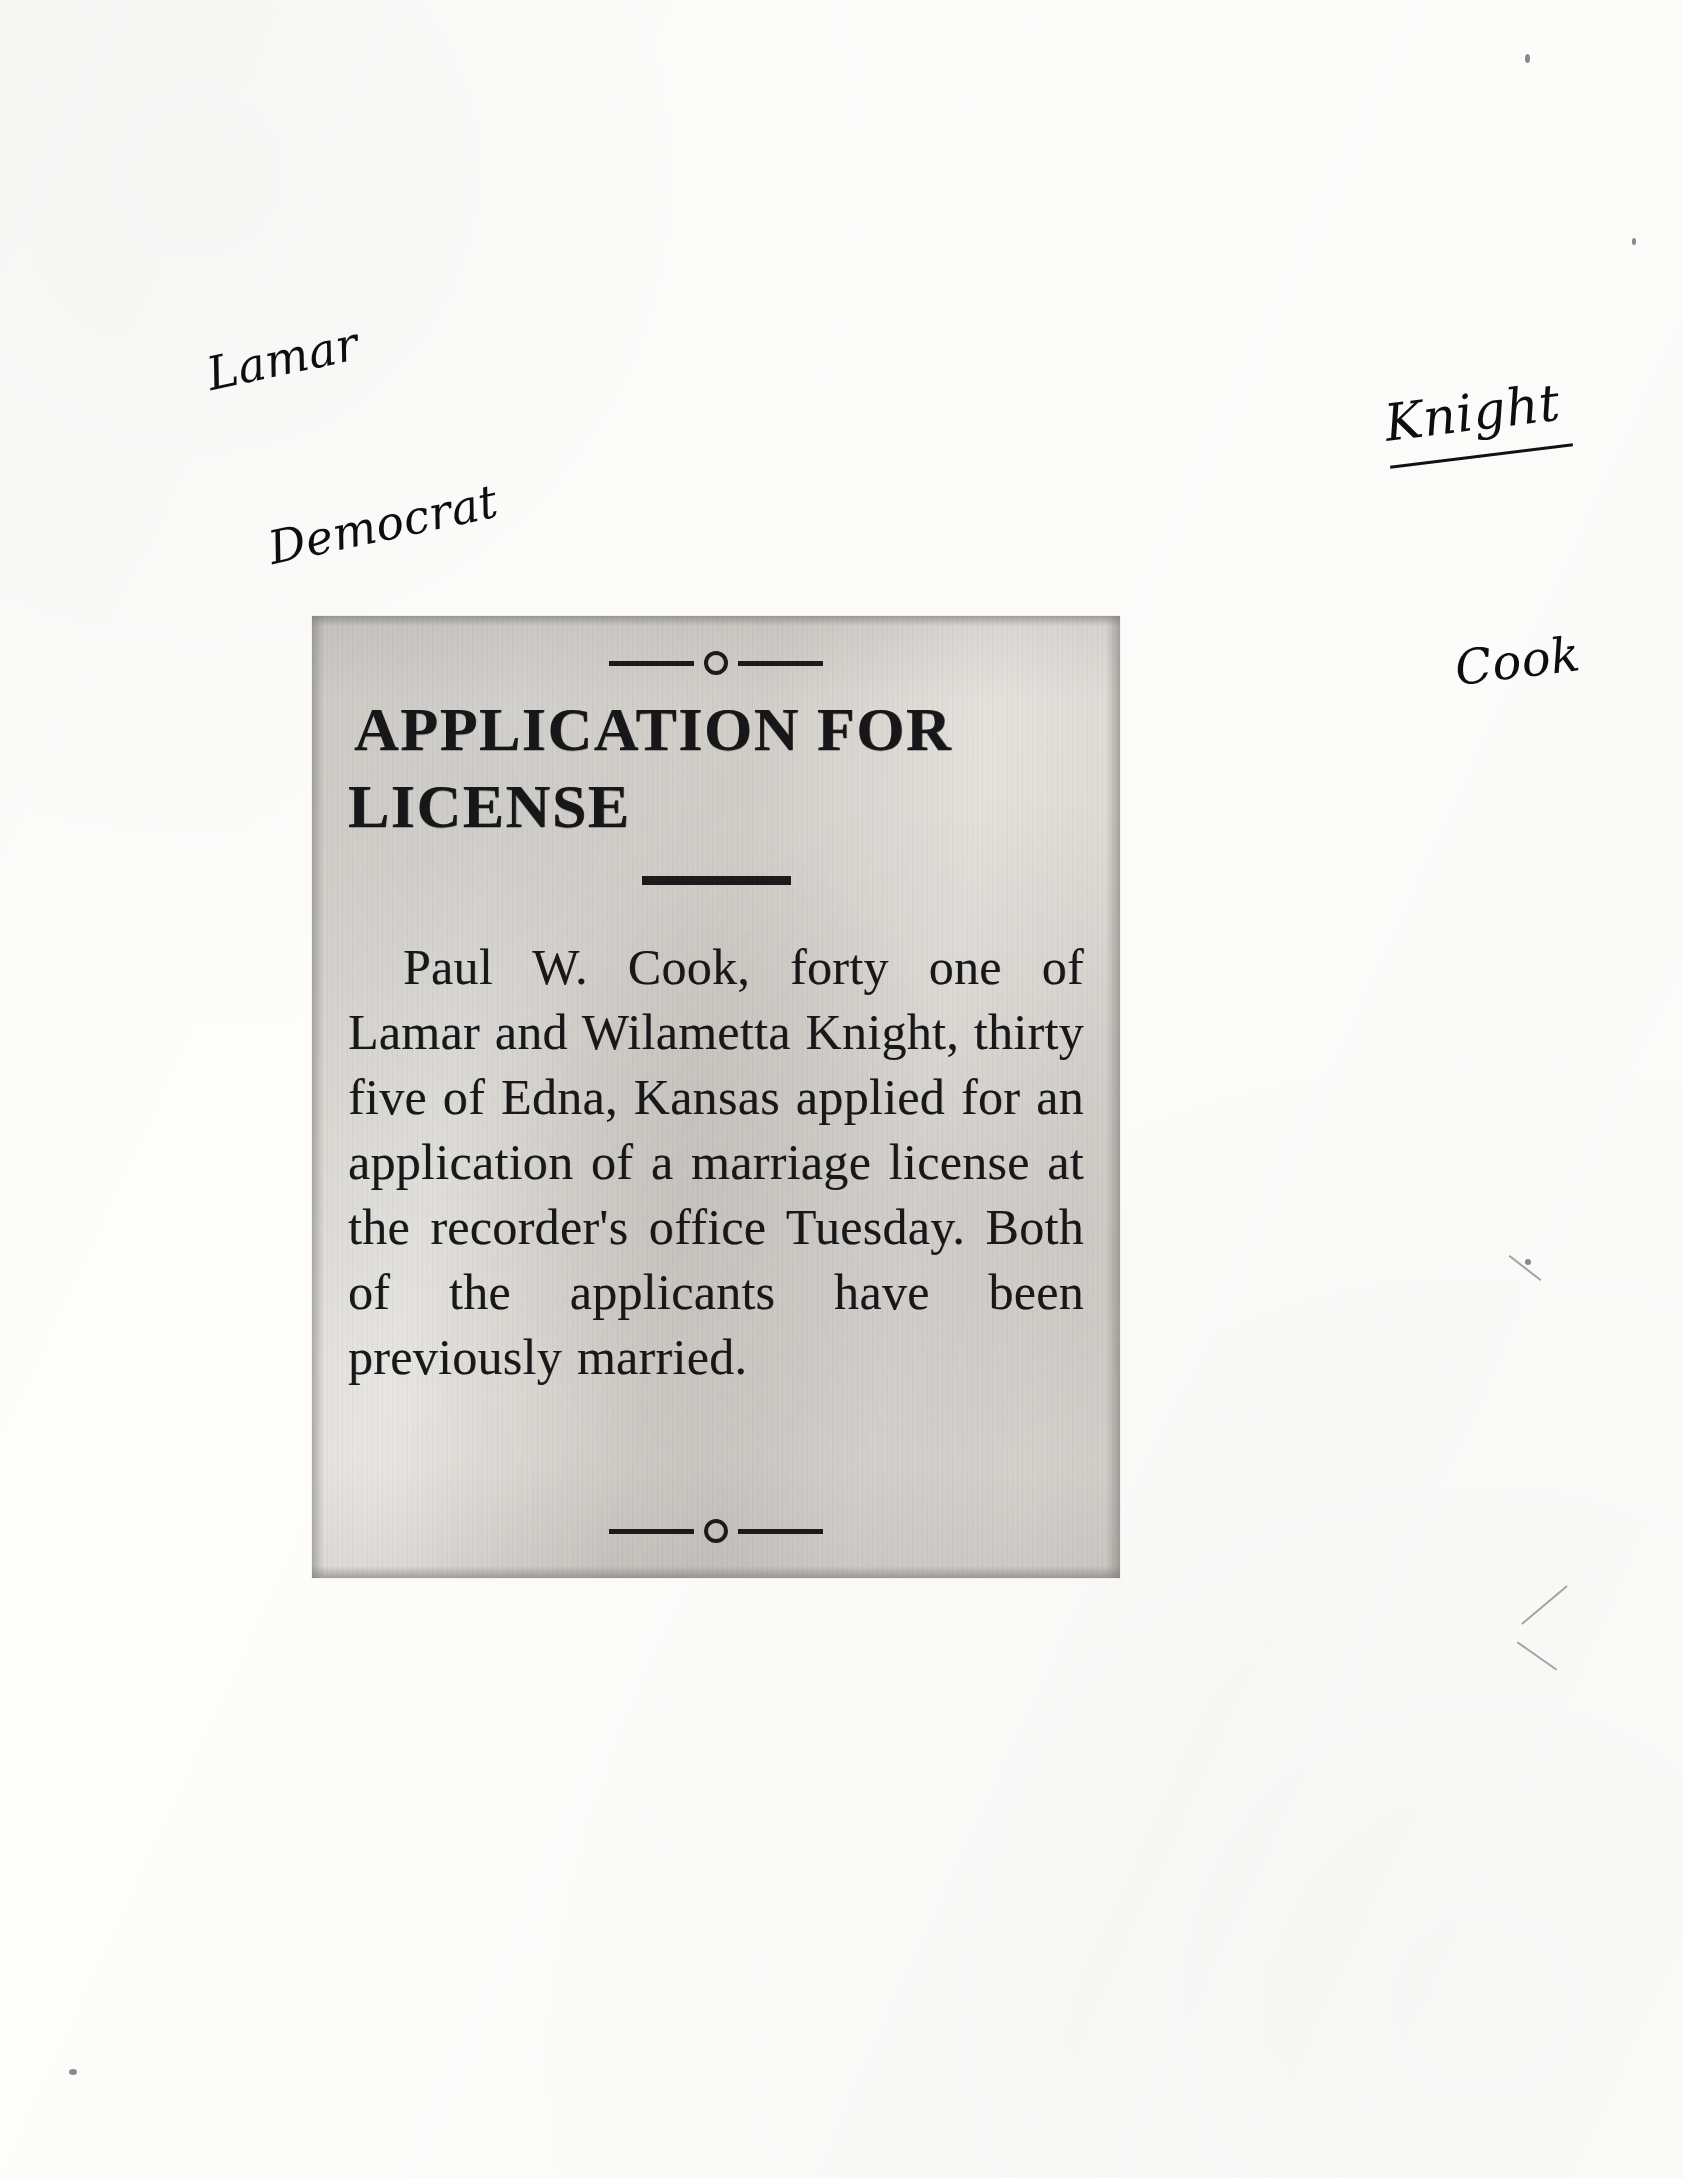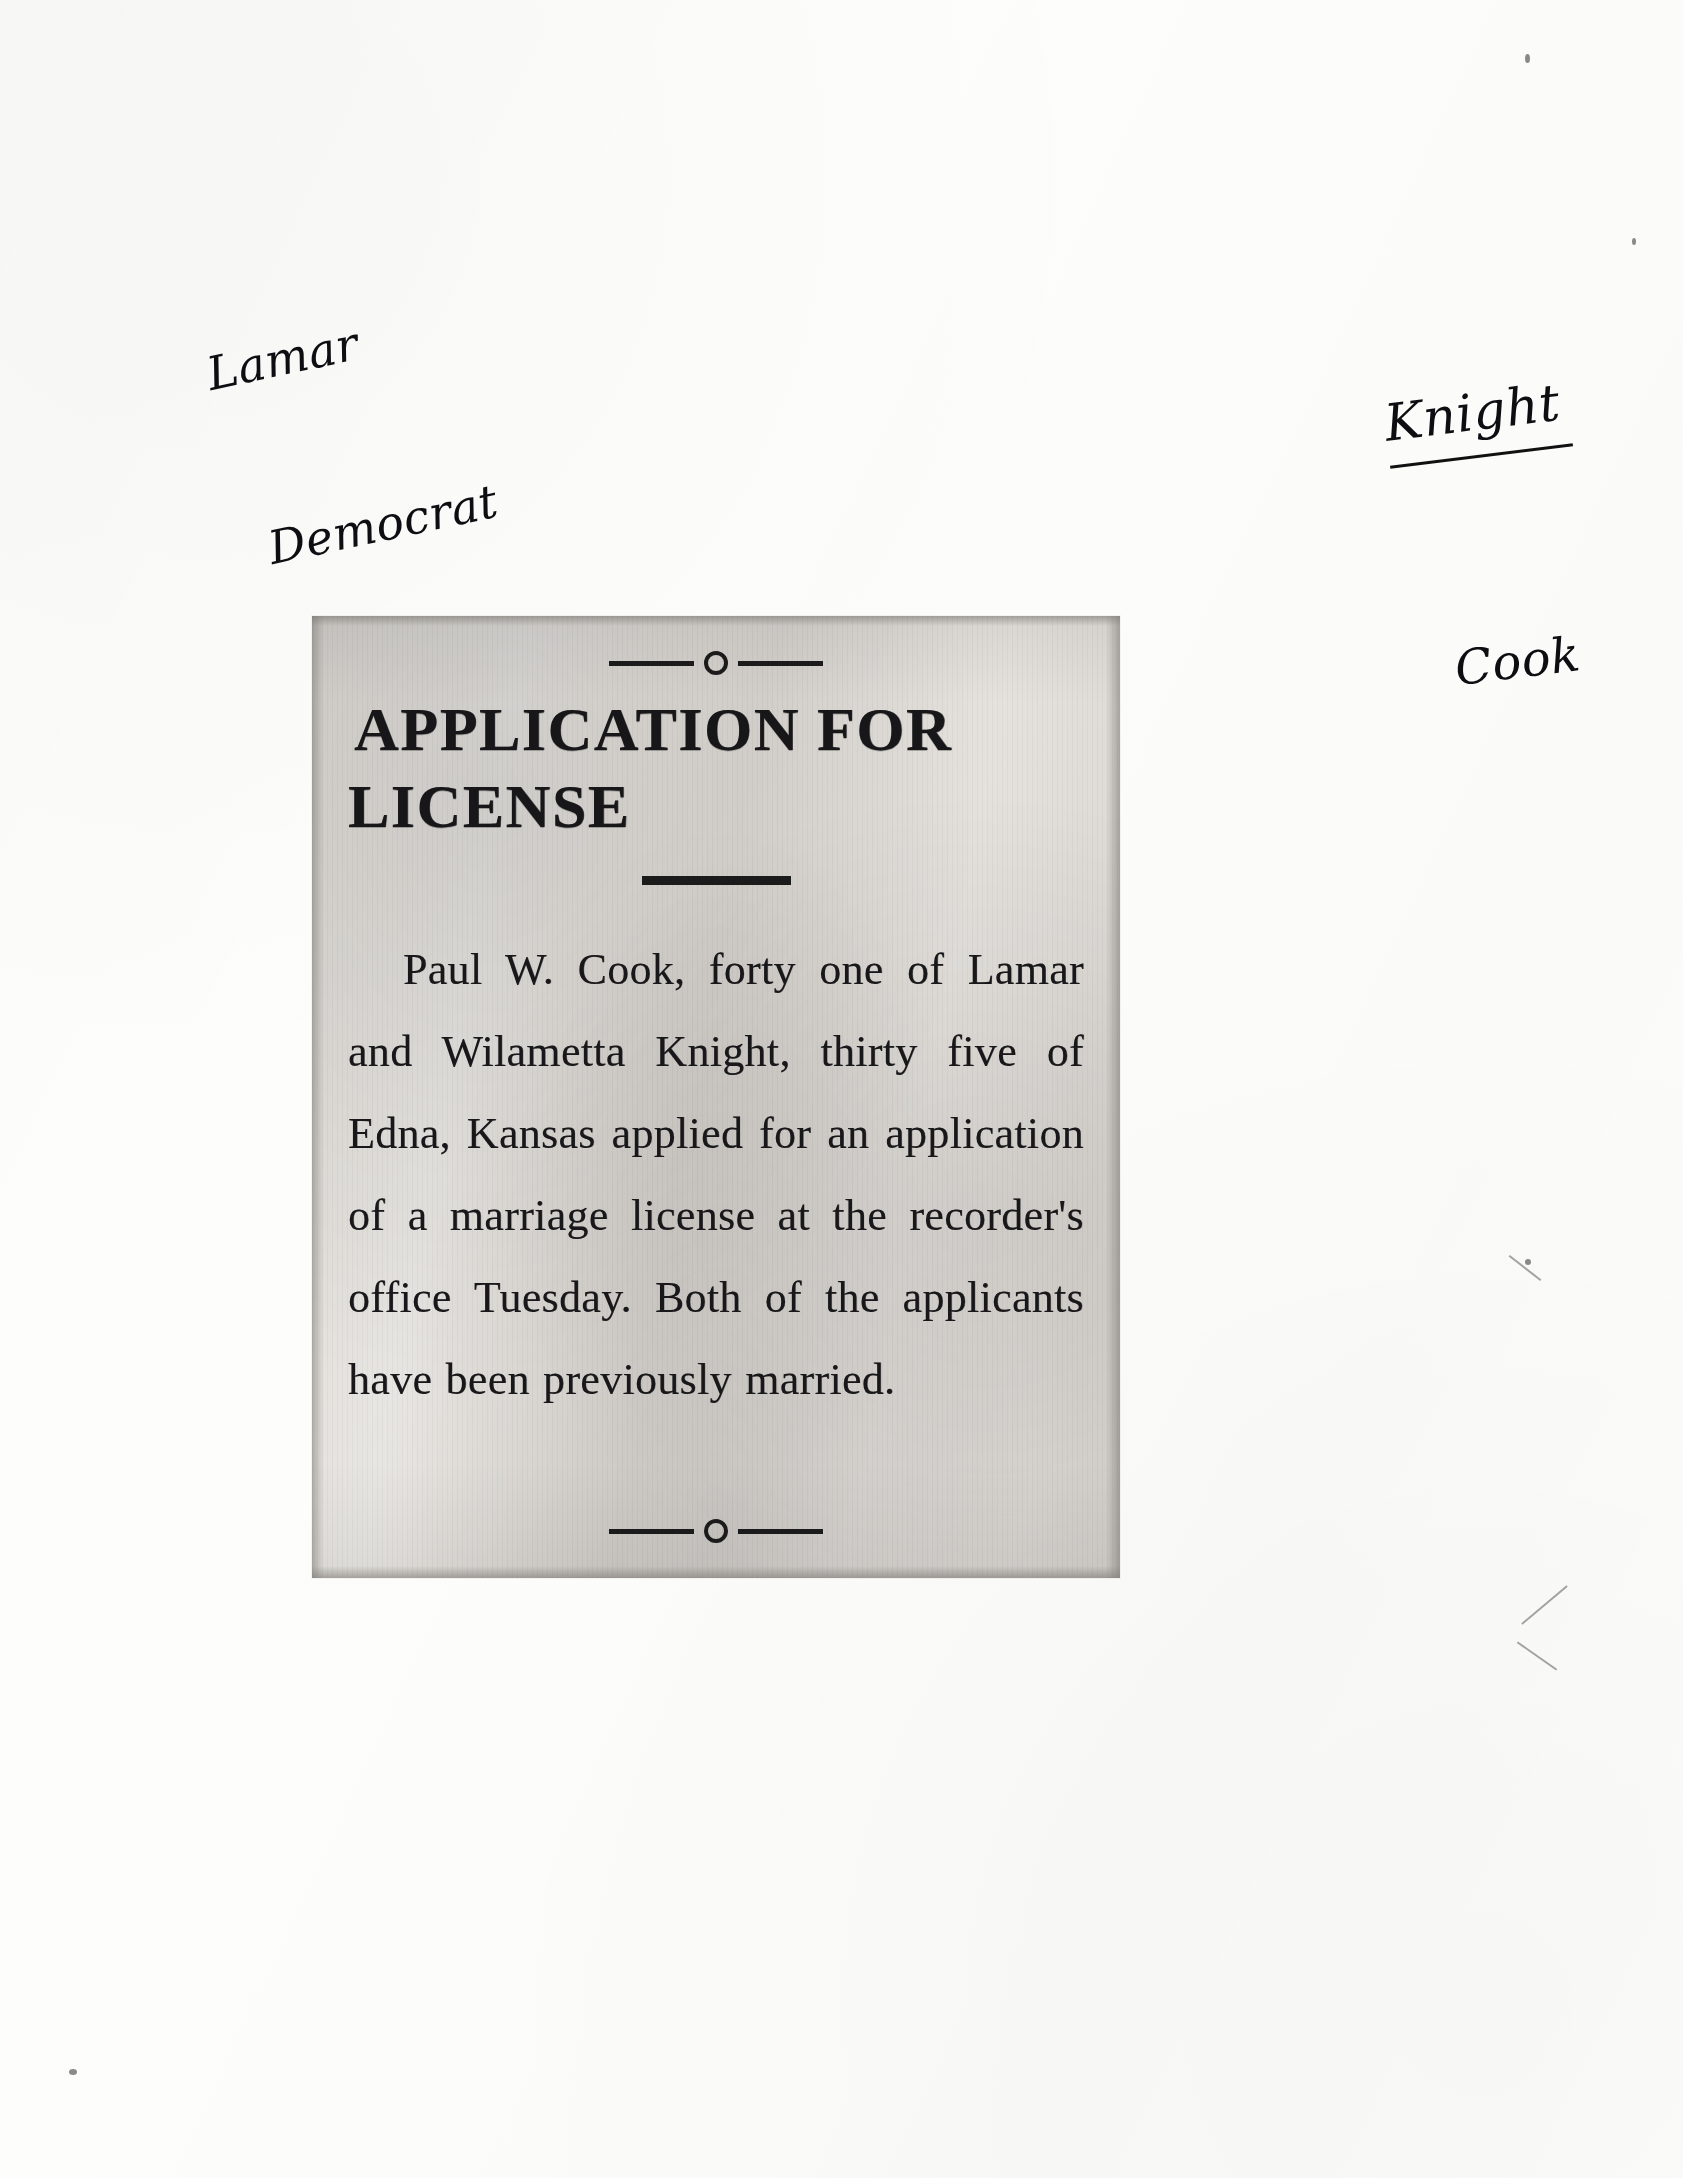--- a/index.html
+++ b/index.html
@@ -170,22 +170,22 @@
 
   .short-rule {
     width: 149px;
     height: 9px;
     background: #1b1b1b;
     margin: 34px auto 30px auto;
   }
 
   .body-text {
     font-family: "Liberation Serif", serif;
-    font-size: 44px;
-    line-height: 82px;
+    font-size: 50px;
+    line-height: 65px;
     color: #18181b;
     text-align: justify;
     text-align-last: left;
     letter-spacing: 0.3px;
     text-indent: 55px;
     text-shadow: 0.4px 0 0 rgba(0,0,0,0.35);
     word-spacing: 2px;
   }
 
   .bottom-ornament {

